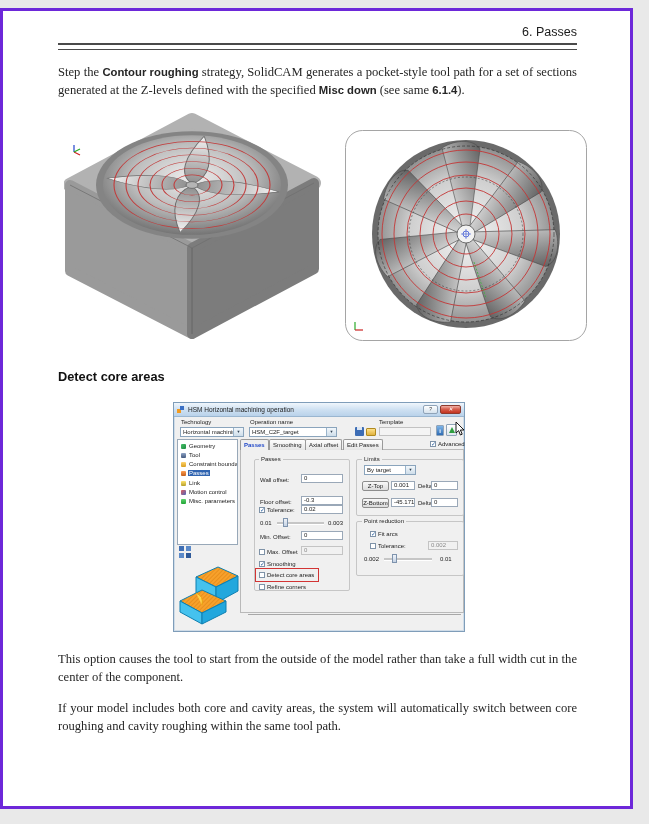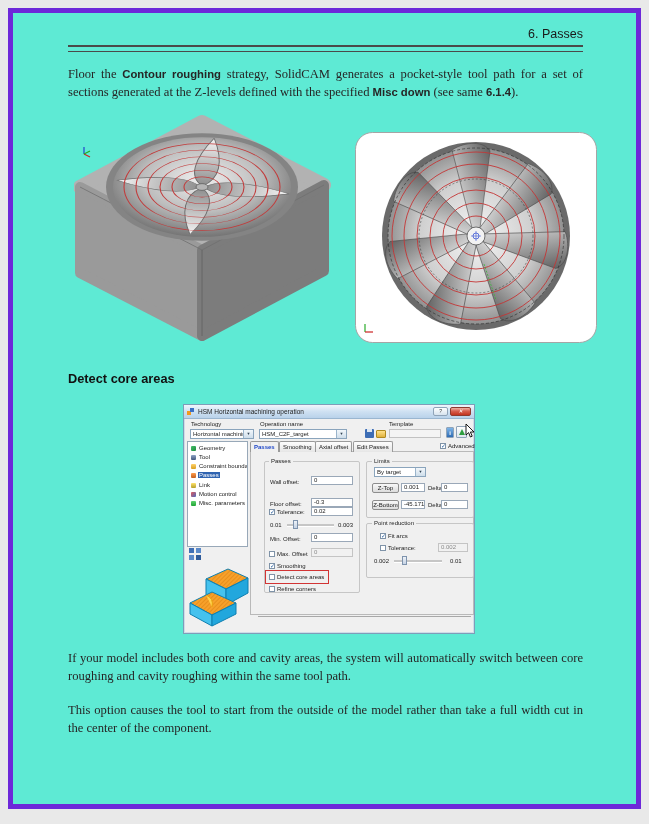--- a/index.html
+++ b/index.html
@@ -1,17 +1,17 @@
 <!DOCTYPE html>
 <html><head>
 <meta charset="utf-8">
 <style>
   html,body{margin:0;padding:0}
   body{width:649px;height:824px;background:#e9e9e9;position:relative;font-family:"Liberation Sans",sans-serif}
-  .page{position:absolute;left:8px;top:8px;width:633px;height:801px;background:#5eead4;border:5px solid #6d28d9;box-sizing:border-box}
+  .page{position:absolute;left:0;top:8px;width:633px;height:801px;background:#ffffff;border:3px solid #6d28d9;box-sizing:border-box}
   .content{position:absolute;left:55px;right:53px;top:0}
 
   
   .hdr-right{margin-top:14px;text-align:right;font-size:12.5px;color:#1a1a1a}
   .dblrule{margin-top:4px;height:4px;border-top:2px solid #4a4a4a;border-bottom:1px solid #4a4a4a}
   h1.sec{margin:22px 0 0;font-size:15.5px;color:#111;font-weight:bold}
   h1.sec .num{margin-right:14px}
   p.body{margin:13px 0 0;font-family:"Liberation Serif",serif;font-size:12.6px;line-height:1.45;color:#262626;text-align:justify}
   .bt{font-family:"Liberation Sans",sans-serif;font-weight:bold;font-size:11.3px}
   h2.sub{margin:13px 0 0;font-size:12.8px;color:#111;font-weight:bold}
@@ -78,21 +78,21 @@
 </style>
 </head>
 <body>
 
 <div class="page">
   <div class="content">
     <div class="hdr-right">6. Passes</div>
     <div class="dblrule"></div>
 
 
-    <p class="body"><span>Floor the </span><span class="bt">Contour roughing</span><span> strategy, SolidCAM generates a pocket-style tool path for a set of sections generated at the Z-levels defined with the specified </span><span class="bt">Misc down</span><span> (see same </span><span class="bt">6.1.4</span><span>).</span></p>
+    <p class="body"><span>Step the </span><span class="bt">Contour roughing</span><span> strategy, SolidCAM generates a pocket-style tool path for a set of sections generated at the Z-levels defined with the specified </span><span class="bt">Misc down</span><span> (see same </span><span class="bt">6.1.4</span><span>).</span></p>
 
     <div class="figures">
       <svg class="fig-left" width="282" height="246" viewBox="0 0 282 246">
         <defs>
           <radialGradient id="gBowl" cx="50%" cy="42%" r="60%">
             <stop offset="0%" stop-color="#efefef"></stop>
               <stop offset="55%" stop-color="#bdbdbd"></stop>
               <stop offset="100%" stop-color="#6f6f6f"></stop>
           </radialGradient>
           <linearGradient id="gPetal" x1="0" y1="0" x2="0" y2="1">
@@ -327,17 +327,17 @@
         <div class="sl" style="left:210px;top:150px;width:48px">
             <span class="track"></span>
             <span class="thumb" style="left:8px"></span>
           </div>
         <span class="lbl" style="left:266px;top:153px">0.01</span>
 
         <div class="hsep"></div>
       </div>
     </div>
 
+    <p class="body" style="margin-top:16px">This option causes the tool to start from the outside of the model rather than take a full width cut in the center of the component.</p>
     <p class="body">If your model includes both core and cavity areas, the system will automatically switch between core roughing and cavity roughing within the same tool path.</p>
-    <p class="body" style="margin-top:16px">This option causes the tool to start from the outside of the model rather than take a full width cut in the center of the component.</p>
   </div>
 
 </div>
 
 </body></html>

